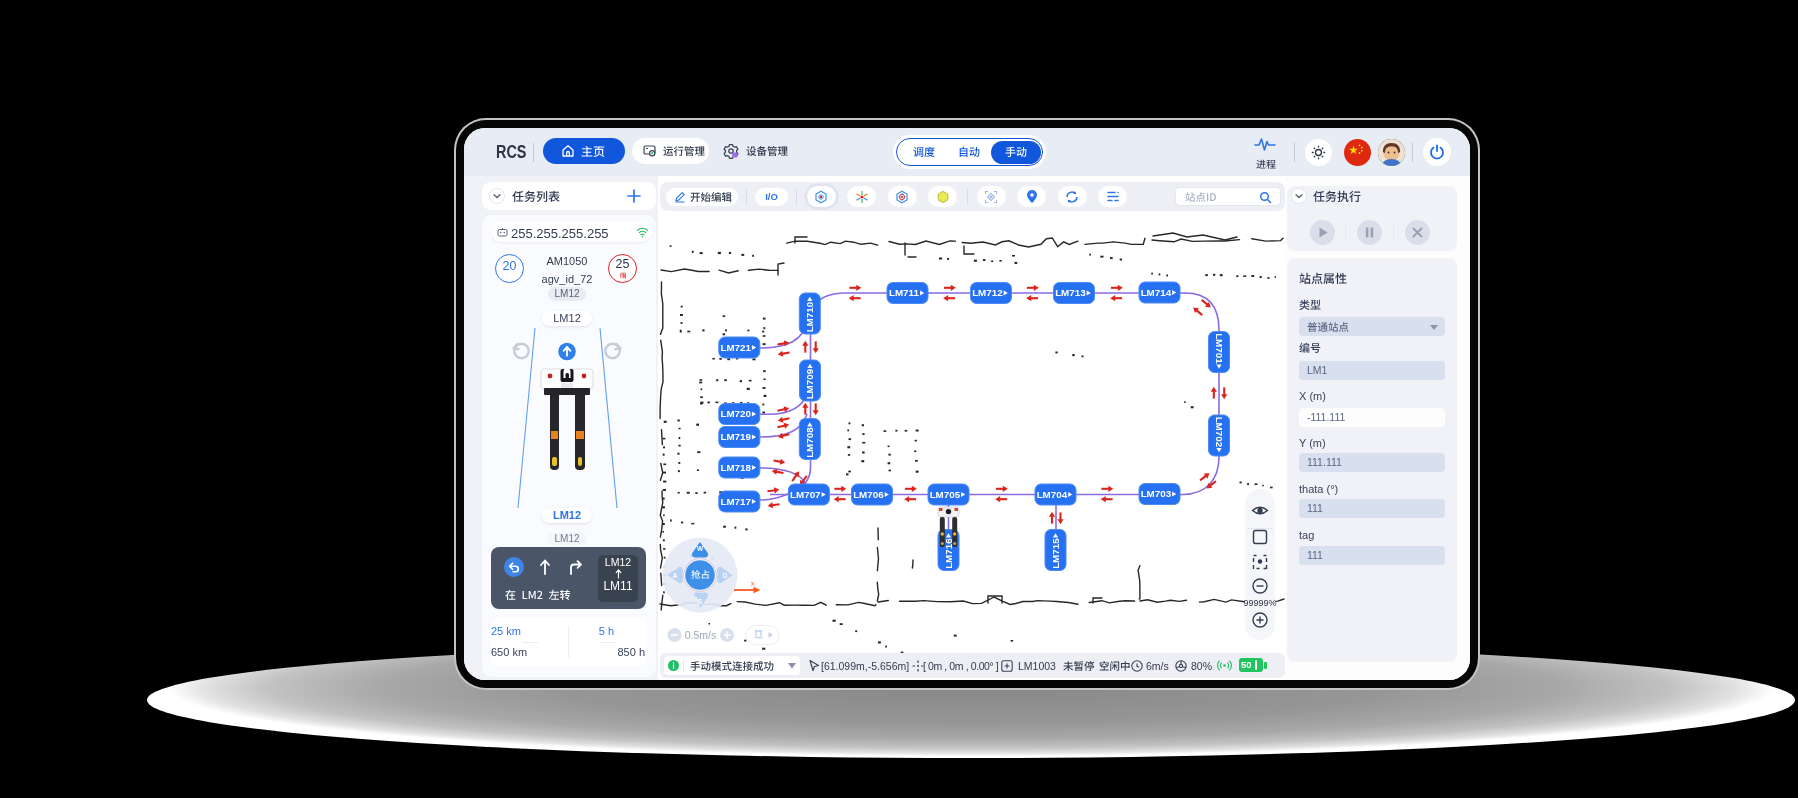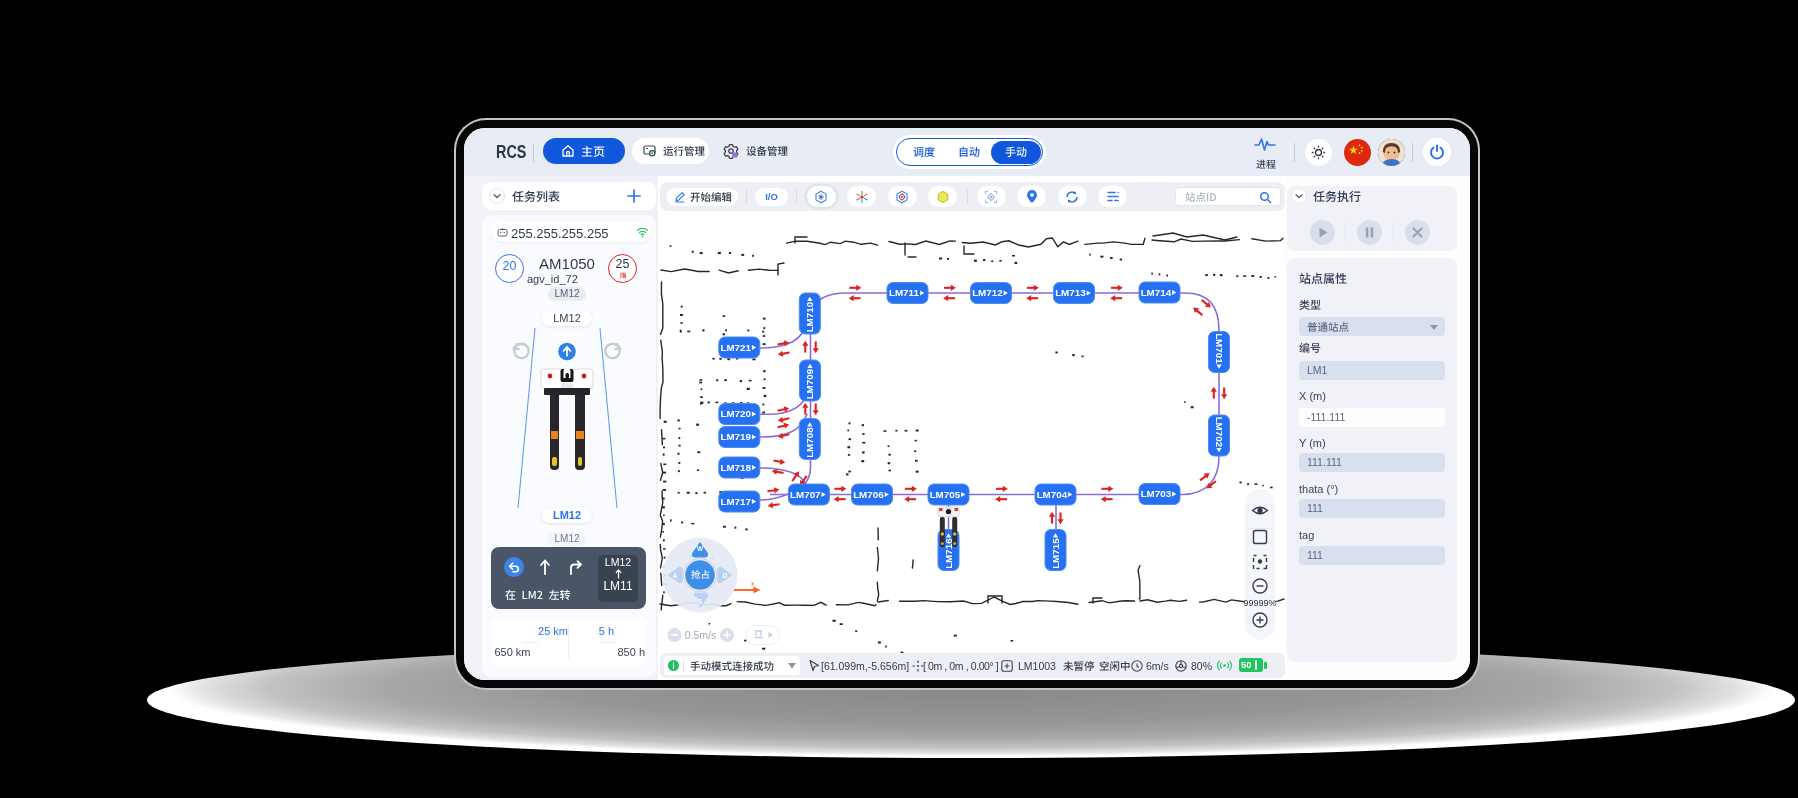--- a/index.html
+++ b/index.html
@@ -198,23 +198,23 @@
 <svg style="position:absolute;left:172px;top:98px" width="13" height="12" viewBox="0 0 13 12" fill="none" stroke="#21c45d" stroke-width="1.2" stroke-linecap="round">
         <path d="M1.5 4.2 a8 8 0 0 1 10 0"></path>
         <path d="M3.3 6.5 a5.2 5.2 0 0 1 6.4 0"></path>
         <path d="M5 8.7 a2.6 2.6 0 0 1 3 0"></path>
         <circle cx="6.5" cy="10.6" r="0.8" fill="#21c45d" stroke="none"></circle>
       </svg>
 
 <div style="position:absolute;left:31px;top:125.5px;width:29px;height:29px;border-radius:50%;border:1.8px solid #2f74e8;box-sizing:border-box;background:#fff"></div>
 <div style="position:absolute;left:31px;top:132px;width:29px;text-align:center;font-size:12.5px;color:#2f74e8;line-height:1">20</div>
 
-<div style="position:absolute;left:63px;top:127px;width:80px;text-align:center;font-size:15px;color:#333c4e">AM1050</div>
-
-<div style="position:absolute;left:63px;top:144.5px;width:80px;text-align:left;font-size:11px;color:#333c4e">agv_id_72</div>
+<div style="position:absolute;left:63px;top:127px;width:80px;text-align:center;font-size:11px;color:#333c4e">AM1050</div>
+
+<div style="position:absolute;left:63px;top:144.5px;width:80px;text-align:center;font-size:11px;color:#333c4e">agv_id_72</div>
 
 <div style="position:absolute;left:84px;top:159px;width:38px;height:14px;border-radius:7px;background:#e9ecf2;font-size:10px;color:#5a6478;text-align:center;line-height:14px">LM12</div>
 
 <div style="position:absolute;left:144px;top:125.5px;width:29px;height:29px;border-radius:50%;border:1.8px solid #e02020;box-sizing:border-box;background:#fff"></div>
 <div style="position:absolute;left:144px;top:130px;width:29px;text-align:center;font-size:12.5px;color:#2b3445;line-height:1">25</div>
 
 <div style="position:absolute;left:78px;top:183px;width:50px;height:15px;border-radius:8px;background:#fff;box-shadow:0 1px 3px rgba(40,60,100,0.12);font-size:11px;color:#3a445a;text-align:center;line-height:15px">LM12</div>
 
 <svg style="position:absolute;left:18px;top:200px" width="174" height="180" viewBox="0 0 174 180">
 
@@ -286,24 +286,24 @@
 <div style="position:absolute;left:134px;top:429px;width:40px;text-align:center;font-size:10.5px;color:#fff;line-height:1.1">LM12</div>
 <svg style="position:absolute;left:151px;top:441px" width="7" height="10" viewBox="0 0 7 10" fill="none" stroke="#fff" stroke-width="1.2" stroke-linecap="round" stroke-linejoin="round">
         <path d="M3.5 9 V2 M3.5 1 L1.2 3.6 M3.5 1 L5.8 3.6"></path>
       </svg>
 <div style="position:absolute;left:134px;top:452px;width:40px;text-align:center;font-size:12px;color:#fff;line-height:1.1">LM11</div>
 
 <div style="position:absolute;left:27px;top:490px;width:154.5px;height:47.5px;border-radius:8px;background:#fff"></div>
 
 <div style="position:absolute;left:104px;top:498px;width:1px;height:32px;background:#e9edf2"></div>
 
-<div style="position:absolute;left:27px;top:497px;width:77px;text-align:right;font-size:11px;color:#2f74e8">25 km</div>
+<div style="position:absolute;left:27px;top:497px;width:77px;text-align:left;font-size:11px;color:#2f74e8">25 km</div>
 <div style="position:absolute;left:58px;top:513.5px;width:16px;height:1px;background:#e9edf2"></div>
 
-<div style="position:absolute;left:10px;top:518px;width:77px;text-align:center;font-size:11px;color:#39445a">650 km</div>
+<div style="position:absolute;left:27px;top:518px;width:77px;text-align:left;font-size:11px;color:#39445a">650 km</div>
 
 <div style="position:absolute;left:104px;top:497px;width:77px;text-align:center;font-size:11px;color:#2f74e8">5 h</div>
 <div style="position:absolute;left:135px;top:513.5px;width:16px;height:1px;background:#e9edf2"></div>
 
 <div style="position:absolute;left:104px;top:518px;width:77px;text-align:right;font-size:11px;color:#39445a">850 h</div>
 
 <svg style="position:absolute;left:194px;top:48px" width="627px" height="525px" viewBox="658 176 627 525">
 <rect x="658" y="176" width="627" height="525" fill="#fff"></rect>
 
 <g stroke="#27272b" stroke-width="1.4" fill="none" stroke-linecap="round">

